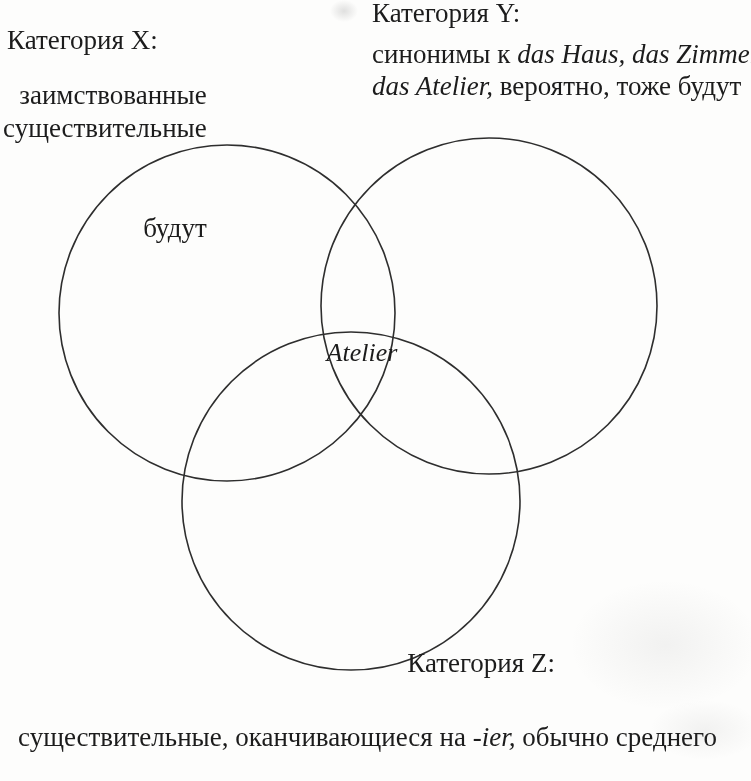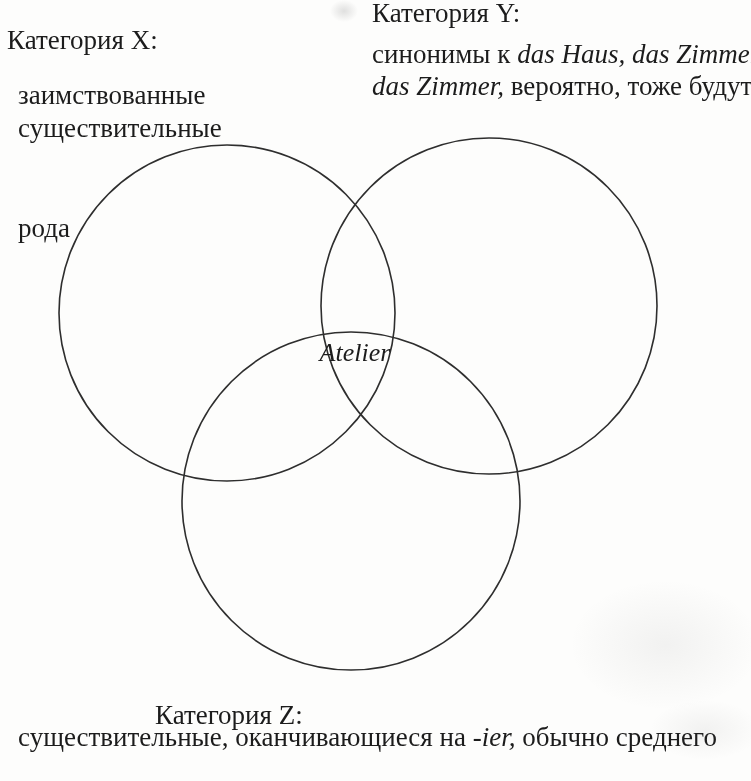--- a/index.html
+++ b/index.html
@@ -19,27 +19,27 @@
     width: 751px; height: 781px;
   }
   .venn-circle {
     fill: none;
     stroke-width: 1.6;
   }
   .txt { position: absolute; white-space: nowrap; }
   .title { font-size: 27px; line-height: 33px; }
   .desc  { font-size: 27px; }
   .cat-x-title { left: 7px;  top: 24px; }
-  .cat-x-desc  { left: 18px;  top: 79px;  line-height: 33.3px; }
+  .cat-x-desc  { left: 3px;  top: 79px;  line-height: 33.3px; text-align: right; }
   .cat-y-title { left: 372px; top: -3px; }
   .cat-y-desc  { left: 372px; top: 38px; line-height: 32.2px; }
-  .cat-z-title { left: 155px; top: 699px; width: 400px; text-align: left; }
+  .cat-z-title { left: 155px; top: 647px; width: 400px; text-align: right; }
   .cat-z-desc  { left: 18px; top: 724px; line-height: 27px; }
   .atelier {
-    left: 275px; top: 338px; width: 160px;
+    left: 282px; top: 338px; width: 160px;
     text-align: center;
     font-size: 26px; font-style: italic;
     line-height: 30px;
   }
   em { font-style: italic; }
   
   .smudge {
     position: absolute;
     background: radial-gradient(closest-side, rgba(90,90,90,0.07), rgba(90,90,90,0));
     pointer-events: none;
@@ -54,24 +54,24 @@
 
 <div class="canvas">
 
   <svg class="venn-svg" viewBox="0 0 751 781">
     <circle class="venn-circle" cx="227" cy="313" r="168" stroke="#2e2e2e"></circle>
     <circle class="venn-circle" cx="489" cy="306" r="168" stroke="#2e2e2e"></circle>
     <circle class="venn-circle" cx="351" cy="501" r="169" stroke="#2e2e2e"></circle>
   </svg>
 
   <div class="txt title cat-y-title">Категория Y:</div>
-  <div class="txt desc cat-y-desc"><span>синонимы к </span><em>das Haus, das Zimmer,</em><br><em>das Zimmer,</em><span> вероятно, тоже будут</span><br></div>
+  <div class="txt desc cat-y-desc"><span>синонимы к </span><em>das Haus, das Zimmer,</em><br><em>das Atelier,</em><span> вероятно, тоже будут</span><br></div>
 
   <div class="txt title cat-x-title">Категория X:</div>
-  <div class="txt desc cat-x-desc"><span>заимствованные</span><br><span>существительные</span><br><br><br><span>рода</span></div>
+  <div class="txt desc cat-x-desc"><span>заимствованные</span><br><span>существительные</span><br><br><br><span>будут</span></div>
 
   <div class="txt atelier">Atelier</div>
 
   <div class="txt title cat-z-title">Категория Z:</div>
   <div class="txt desc cat-z-desc"><span>существительные, оканчивающиеся на </span><em>-ier,</em><span> обычно среднего</span><br></div>
 
   <div class="smudge smudge-1"></div>
   <div class="smudge smudge-2"></div>
   <div class="smudge smudge-3"></div>
 

